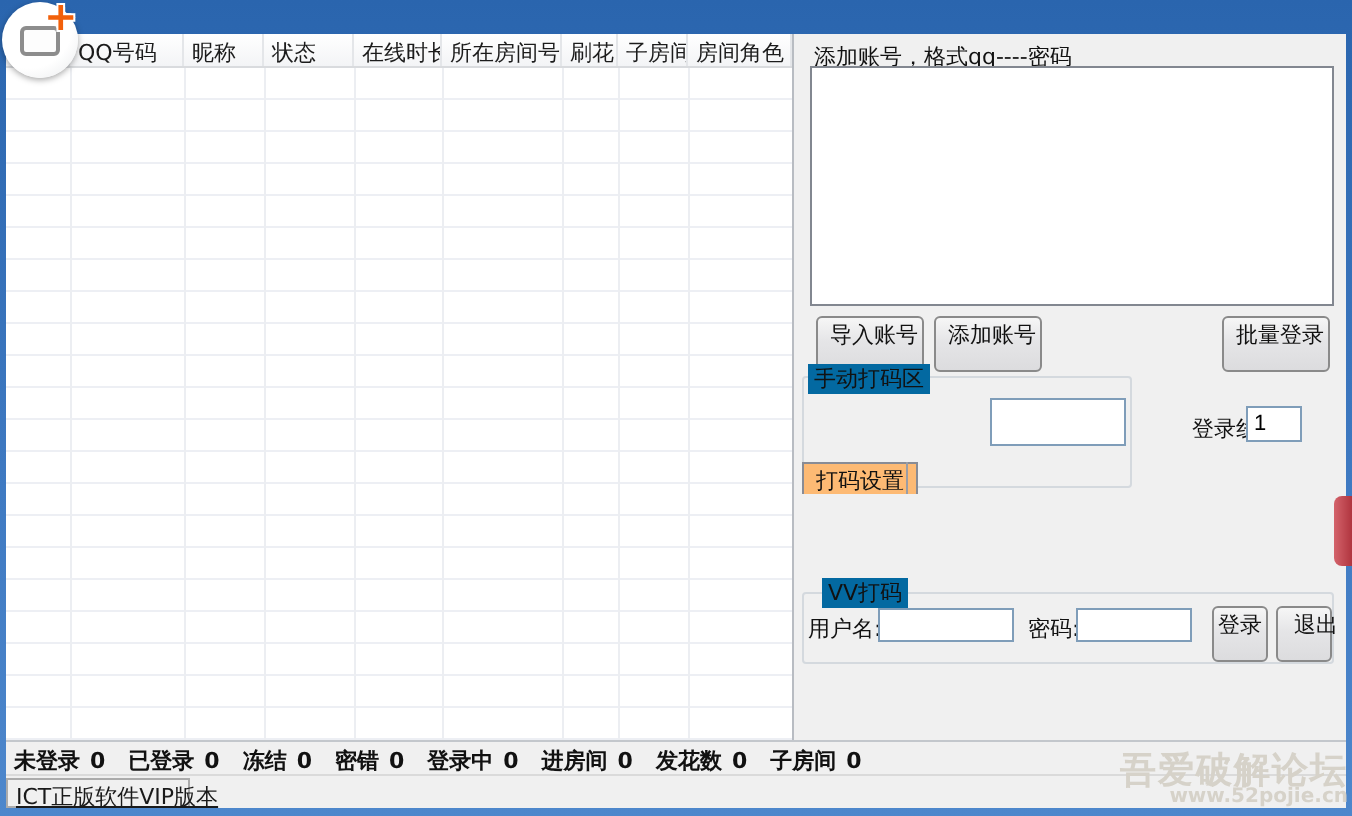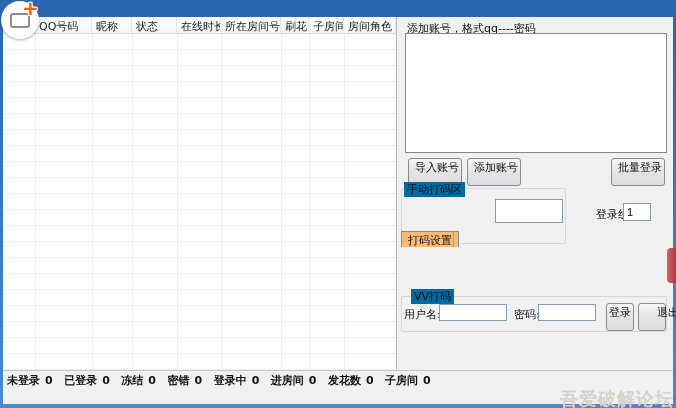--- a/index.html
+++ b/index.html
@@ -190,41 +190,47 @@
       <div class="groupbox" style="left:4px; top:279px; width:266px; height:36px;"></div>
       <div class="group-label" style="left:14px; top:272px;">VV打码</div>
 
       <div class="lbl" style="left:7px; top:290px;">用户名:</div>
       <input class="txt" style="left: 42px; top: 287px; width: 68px; height: 17px;" value="">
 
       <div class="lbl" style="left:117px; top:290px;">密码:</div>
       <input class="txt" style="left: 141px; top: 287px; width: 58px; height: 17px;" value="">
 
       <div class="btn" style="left:209px; top:286px; width:28px; padding:1px 2px 0 2px;">登录</div>
-      <div class="btn" style="left:241px; top:286px; width:28px; padding:1px 2px 0 18px;">退出</div>
+      <div class="btn" style="left:241px; top:286px; width:28px; padding:1px 2px 0 8px;">退出</div>
 
       <div class="red-tag" style="top:231px;"></div>
     </div>
 
     <div class="status-row1">
       <span class="status-item"><span>未登录</span><span class="st-val">0</span></span>
       <span class="status-item"><span>已登录</span><span class="st-val">0</span></span>
       <span class="status-item"><span>冻结</span><span class="st-val">0</span></span>
       <span class="status-item"><span>密错</span><span class="st-val">0</span></span>
       <span class="status-item"><span>登录中</span><span class="st-val">0</span></span>
       <span class="status-item"><span>进房间</span><span class="st-val">0</span></span>
       <span class="status-item"><span>发花数</span><span class="st-val">0</span></span>
       <span class="status-item"><span>子房间</span><span class="st-val">0</span></span>
     </div>
 
+    <div class="status-row2">
+      <div class="version-box">
+        <span>ICT正版软件VIP版本</span>
+      </div>
+    </div>
 
   </div>
 
   <div class="watermark">
     <div class="w1">吾爱破解论坛</div>
+    <div class="w2">www.52pojie.cn</div>
   </div>
 
   <div class="overlay-icon">
     <div class="overlay-circle"></div>
     <div class="overlay-frame"></div>
     <div class="overlay-plus">+</div>
   </div>
 
 </div>
 

